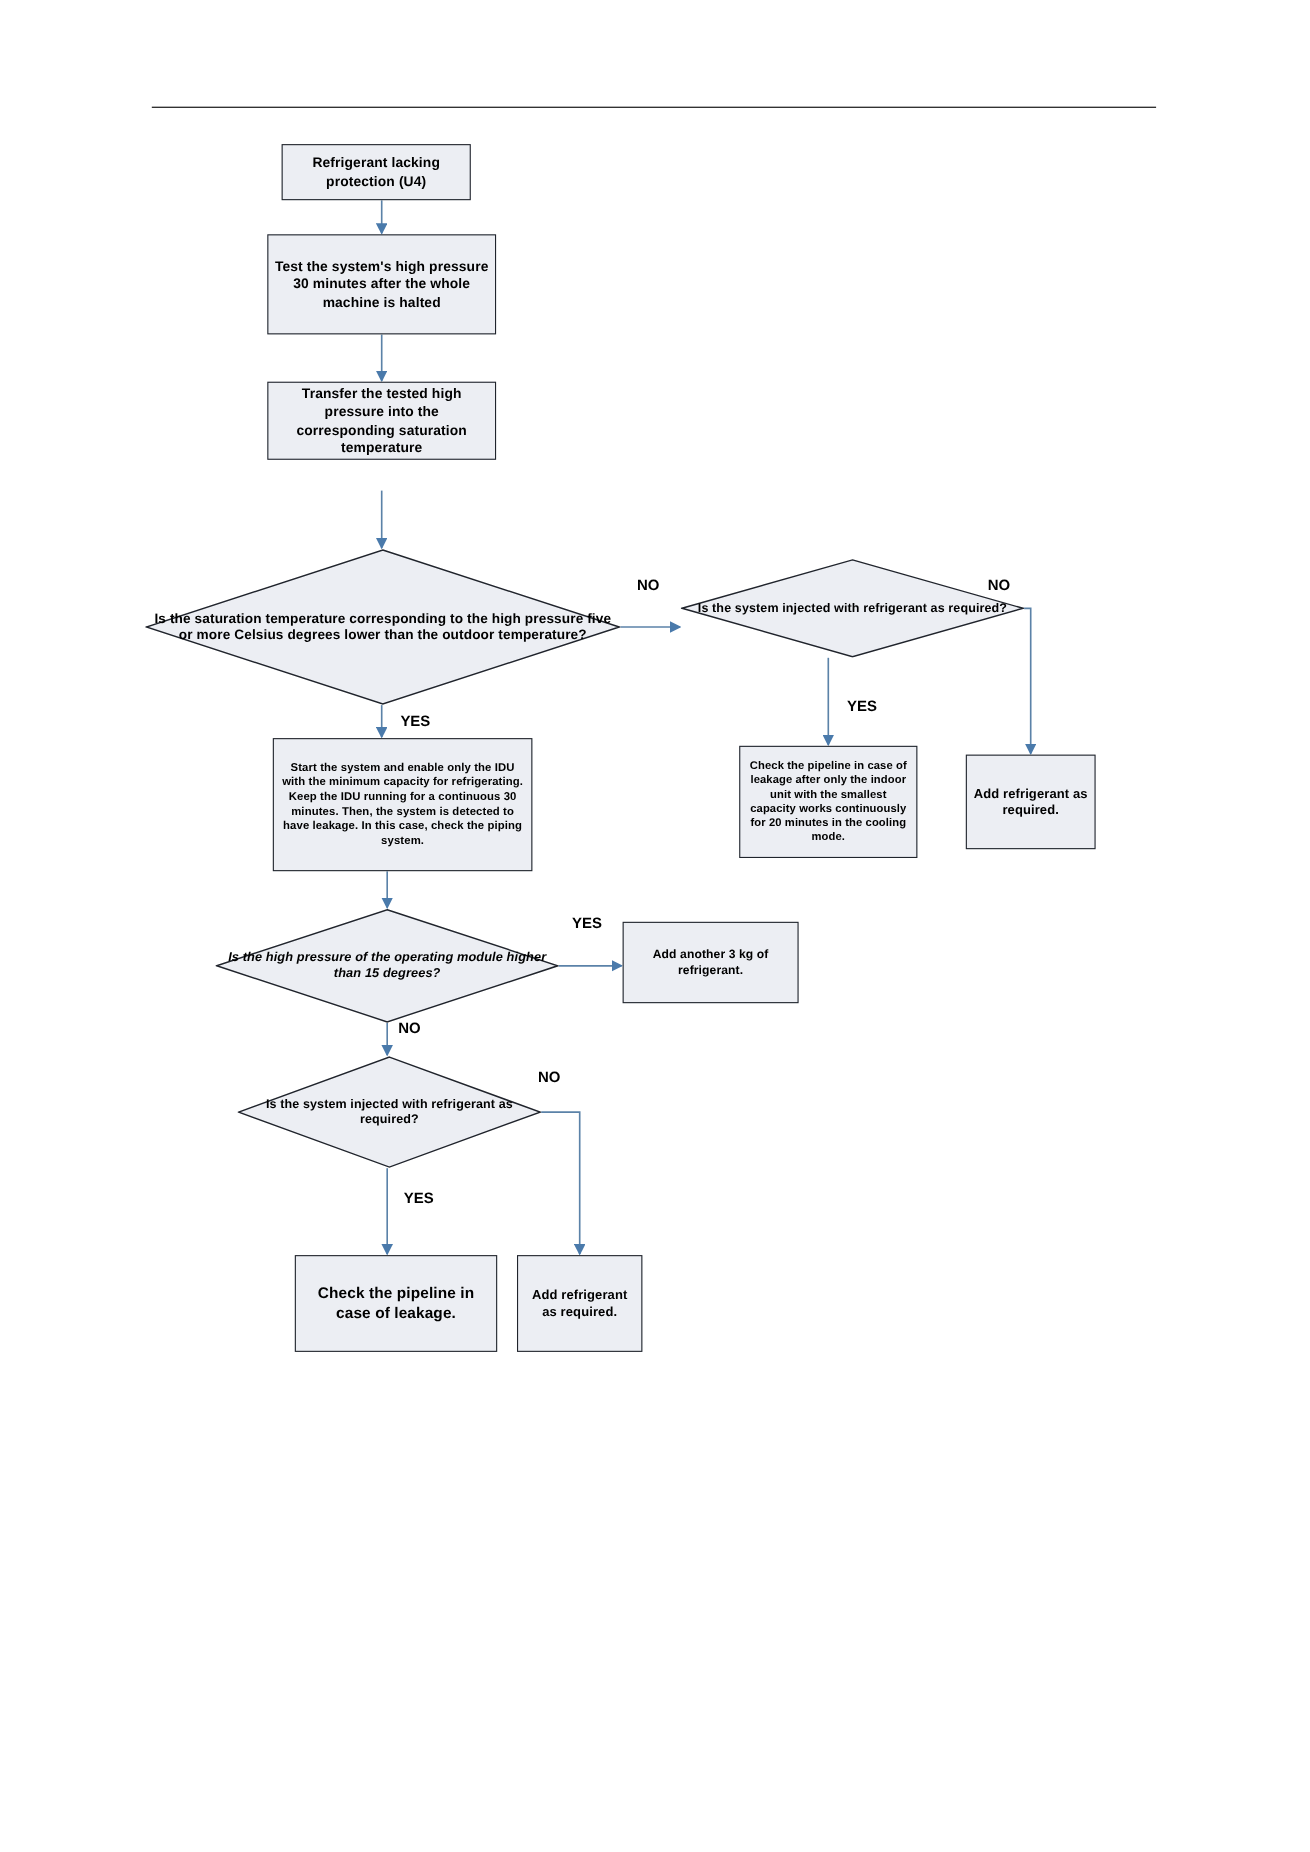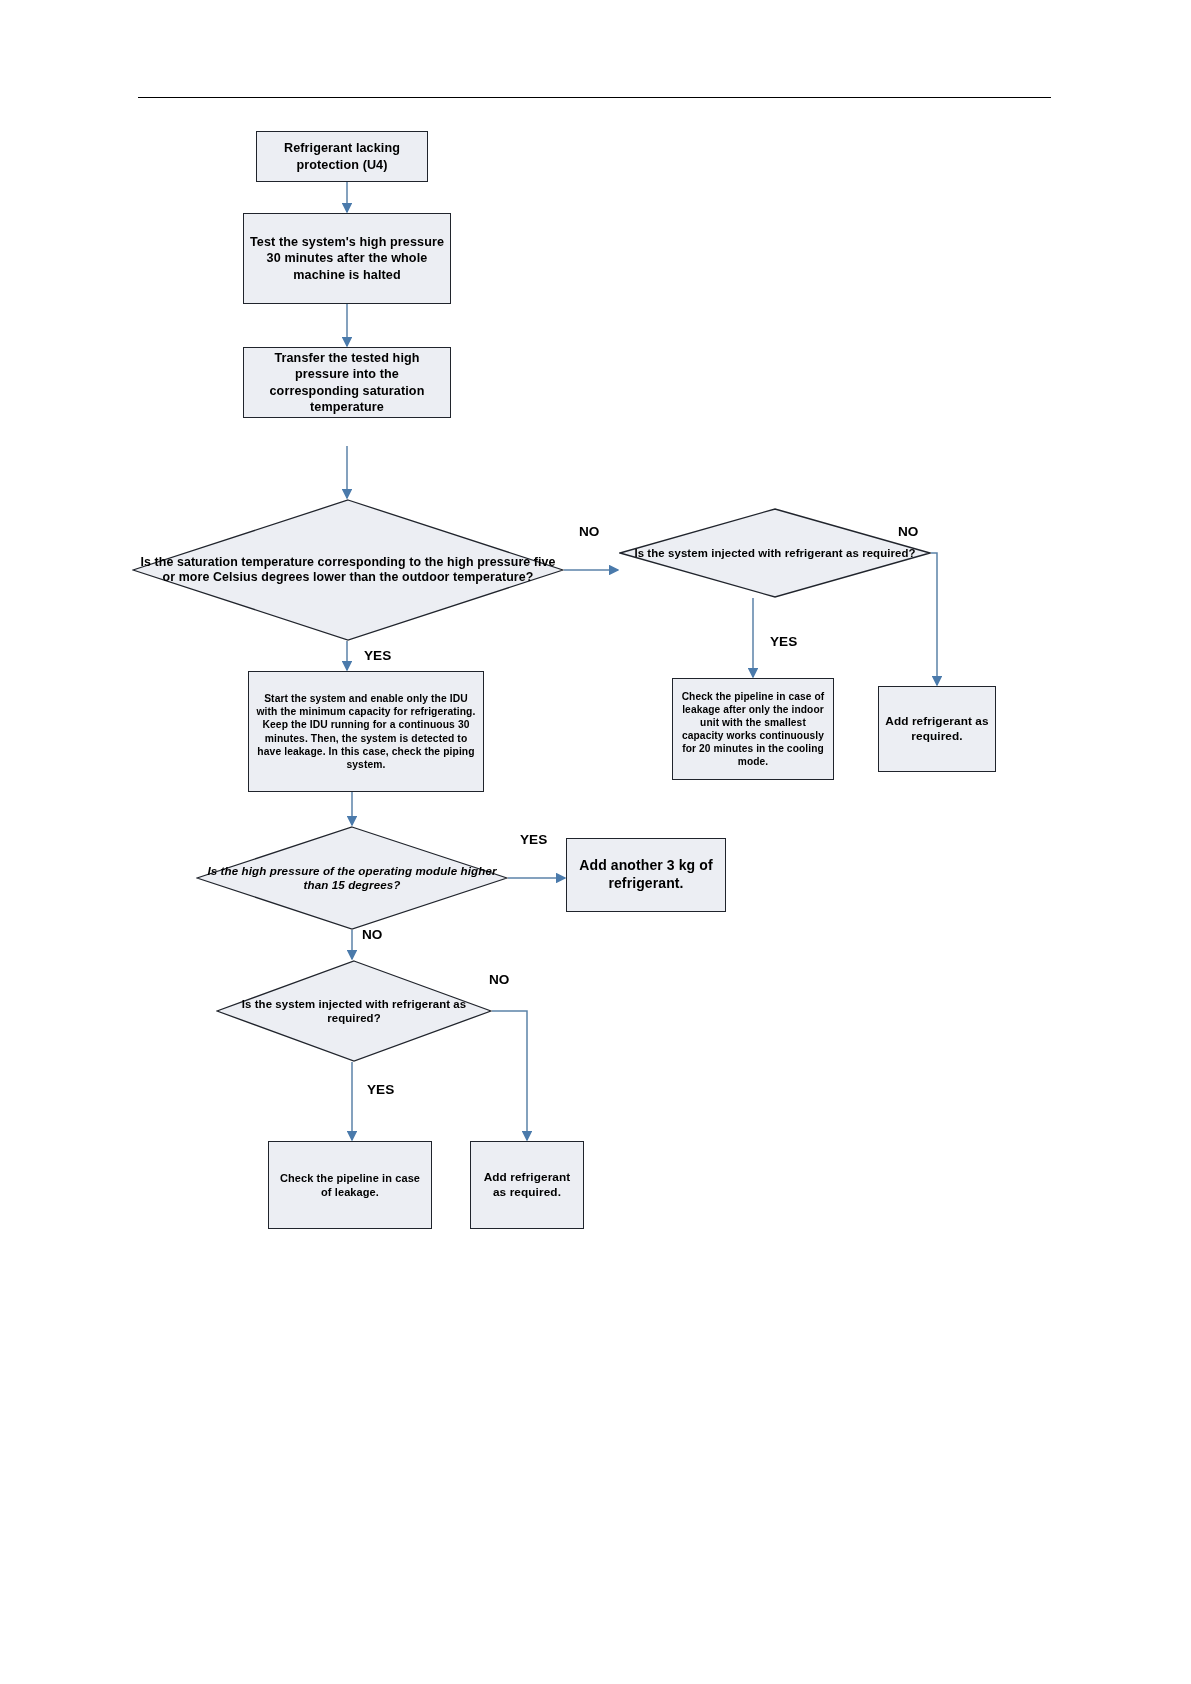--- a/index.html
+++ b/index.html
@@ -80,23 +80,23 @@
   
   #n-start      { left: 256px; top: 131px;  width: 172px; height: 51px;  font-size: 12.6px; }
   #n-test       { left: 243px; top: 213px;  width: 208px; height: 91px;  font-size: 12.6px; }
   #n-transfer   { left: 243px; top: 347px;  width: 208px; height: 71px;  font-size: 12.6px; }
   #n-d1         { left: 132px; top: 499px;  width: 432px; height: 142px; font-size: 12.4px; }
   #n-d2         { left: 619px; top: 508px;  width: 312px; height: 90px;  font-size: 11.4px; }
   #n-start-idu  { left: 248px; top: 671px;  width: 236px; height: 121px; font-size: 10.3px; }
   #n-check-pipe { left: 672px; top: 678px;  width: 162px; height: 102px; font-size: 10.2px; }
   #n-add-ref-1  { left: 878px; top: 686px;  width: 118px; height: 86px;  font-size: 11.8px; }
   #n-d3         { left: 196px; top: 826px;  width: 312px; height: 104px; font-size: 11.6px; font-style: italic; }
-  #n-add3kg     { left: 566px; top: 838px;  width: 160px; height: 74px;  font-size: 14px; }
+  #n-add3kg     { left: 566px; top: 838px;  width: 160px; height: 74px;  font-size: 11px; }
   #n-d4         { left: 216px; top: 960px;  width: 276px; height: 102px; font-size: 11.4px; }
-  #n-check-leak { left: 268px; top: 1141px; width: 164px; height: 88px;  font-size: 11px; }
+  #n-check-leak { left: 268px; top: 1141px; width: 184px; height: 88px;  font-size: 14px; }
   #n-add-ref-2  { left: 470px; top: 1141px; width: 114px; height: 88px;  font-size: 11.8px; }
 </style>
 </head>
 <body>
 
 <div id="page">
 
   <div class="top-rule"></div>
 
   <svg id="flow" viewBox="0 0 1191 1684" xmlns="http://www.w3.org/2000/svg">

